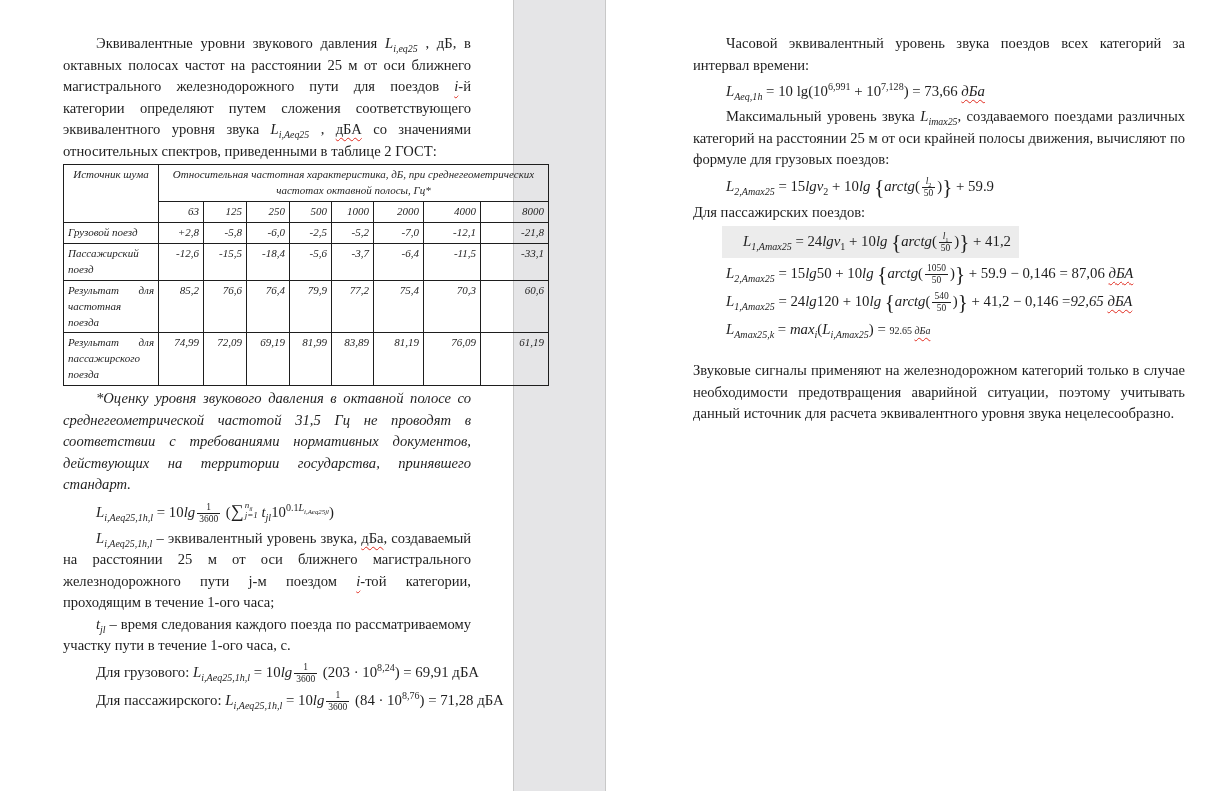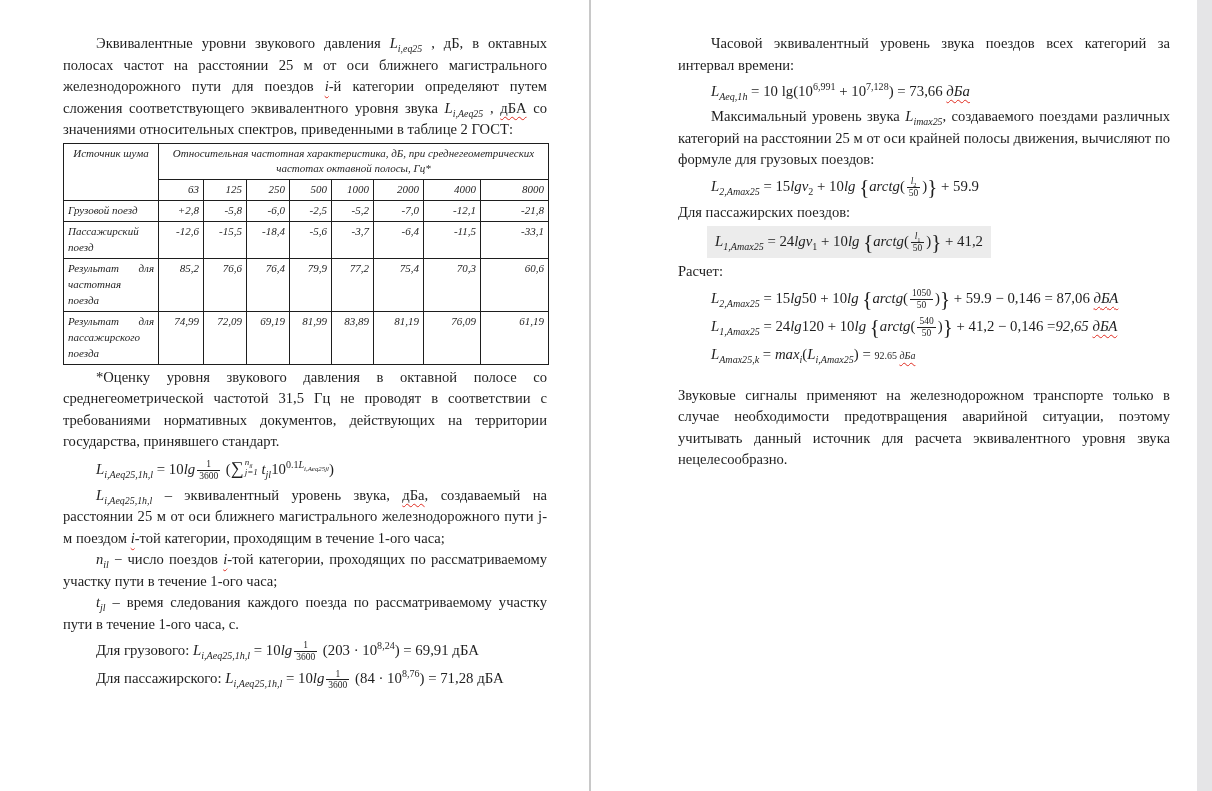--- a/index.html
+++ b/index.html
@@ -5,49 +5,49 @@
   html,body { margin:0; padding:0; }
   body {
     width:1212px; height:791px; overflow:hidden; position:relative;
     background:#e5e5e7;
     font-family:"Liberation Serif","DejaVu Serif",serif;
     color:#1e1e1e;
   }
   .page {
     position:absolute; top:0; height:791px; background:#ffffff; box-sizing:border-box;
   }
-  #page-left  { left:0;    width:590px; border-right:1px solid #c8c8c8; padding:33px 42px 0 63px; }
-  #page-right { left:590px; width:607px; border-left:1px solid #c8c8c8; padding:33px 27px 0 87px; }
+  #page-left  { left:0;    width:514px; border-right:1px solid #c8c8c8; padding:33px 42px 0 63px; }
+  #page-right { left:605px; width:607px; border-left:1px solid #c8c8c8; padding:33px 27px 0 87px; }
   #page-gap   { position:absolute; top:0; left:590px; width:15px; height:791px; background:#e5e5e7; }
 
   p.body {
     margin:0; font-size:14.6px; line-height:21.5px; text-align:justify;
   }
   .ind  { text-indent:33px; }
-  .fnote{ }
+  .fnote{ font-style:italic; }
   .it   { font-style:italic; }
   .formula {
     margin:3px 0 3px 33px; font-size:14.8px; line-height:24px; white-space:nowrap;
   }
   sub, sup { font-size:68%; line-height:0; }
   .frac {
     display:inline-block; vertical-align:middle; text-align:center;
     font-size:9.5px; line-height:1.15; margin:0 2px;
   }
   .frac .fr-n { display:block; border-bottom:1px solid #1e1e1e; padding:0 2px; }
   .frac .fr-d { display:block; padding:0 2px; }
   .sum  { display:inline-flex; align-items:center; }
   .sigma{ font-size:18px; font-style:normal; }
   .lims { display:inline-flex; flex-direction:column; font-size:9px; line-height:1.1;
           font-style:italic; vertical-align:middle; margin-left:1px; }
   .brace{ font-size:21px; vertical-align:-3px; font-style:normal; }
   .sq   { text-decoration-line:underline; text-decoration-style:wavy;
           text-decoration-color:#e02b20; text-decoration-thickness:1px;
           text-underline-offset:3px; }
-  .hl   { background:#ececec; display:inline-block; padding:3px 8px 4px 8px; margin-left:-4px; }
+  .hl   { background:#ececec; display:inline-block; padding:3px 8px 4px 21px; margin-left:-4px; }
   .small{ font-size:10px; }
   .gapline { height:14px; }
 
   table#spectrum-table {
     border-collapse:collapse; table-layout:fixed; width:485px;
     margin:2px 0 2px 0; font-size:11px; font-style:italic; line-height:1.45;
   }
   #spectrum-table td {
     border:1px solid #1e1e1e; padding:2px 4px; vertical-align:top; overflow:hidden;
   }
@@ -139,34 +139,32 @@
 
   <p class="body ind fnote">*Оценку уровня звукового давления в октавной полосе со среднегеометрической частотой 31,5 Гц не проводят в соответствии с требованиями нормативных документов, действующих на территории государства, принявшего стандарт.</p>
   <div class="formula"><span class="it">L</span><sub><span class="it">i,Aeq25,1h,l</span></sub> = 10<span class="it">lg</span><span class="frac"><span class="fr-n">1</span><span class="fr-d">3600</span></span> (<span class="sum">
         <span class="sigma">∑</span>
         <span class="lims">
           <span><span class="it">n</span><sub><span class="it">il</span></sub></span>
           <span><span class="it">j</span>=1</span>
         </span>
       </span><span class="it"> t</span><sub><span class="it">jl</span></sub>10<sup>0.1<span class="it">L</span><sub><span class="it">i,Aeq25jl</span></sub></sup>)</div>
   <p class="body ind"><span class="it">L</span><sub><span class="it">i,Aeq25,1h,l</span></sub> – эквивалентный уровень звука, <span class="sq">дБа</span>, создаваемый на расстоянии 25 м от оси ближнего магистрального железнодорожного пути j-м поездом <span class="sq"><span class="it">i</span></span>-той категории, проходящим в течение 1-ого часа;</p>
-  <p class="body ind"><span class="it">n</span><sub><span class="it">il</span></sub> − число поездов <span class="sq"><span class="it">i</span></span>-той категории, проходящих по рассматриваемому участку пути в течение 1-ого часа;</p>
   <p class="body ind"><span class="it">t</span><sub><span class="it">jl</span></sub> – время следования каждого поезда по рассматриваемому участку пути в течение 1-ого часа, с.</p>
   <div class="formula">Для грузового: <span class="it">L</span><sub><span class="it">i,Aeq25,1h,l</span></sub> = 10<span class="it">lg</span><span class="frac"><span class="fr-n">1</span><span class="fr-d">3600</span></span> (203 · 10<sup>8,24</sup>) = 69,91 дБА</div>
   <div class="formula">Для пассажирского: <span class="it">L</span><sub><span class="it">i,Aeq25,1h,l</span></sub> = 10<span class="it">lg</span><span class="frac"><span class="fr-n">1</span><span class="fr-d">3600</span></span> (84 · 10<sup>8,76</sup>) = 71,28 дБА</div>
 </div>
 
 <div id="page-gap"></div>
 
 <div class="page" id="page-right">
   <p class="body ind">Часовой эквивалентный уровень звука поездов всех категорий за интервал времени:</p>
   <div class="formula"><span class="it">L</span><sub><span class="it">Aeq,1h</span></sub> = 10 lg(10<sup>6,991</sup> + 10<sup>7,128</sup>) = 73,66 <span class="sq"><span class="it">дБа</span></span></div>
   <p class="body ind">Максимальный уровень звука <span class="it">L</span><sub><span class="it">imax25</span></sub>, создаваемого поездами различных категорий на расстоянии 25 м от оси крайней полосы движения, вычисляют по формуле для грузовых поездов:</p>
   <div class="formula"><span class="it">L</span><sub><span class="it">2,Amax25</span></sub> = 15<span class="it">lgv</span><sub>2</sub> + 10<span class="it">lg</span> <span class="brace">{</span><span class="it">arctg</span>(<span class="frac"><span class="fr-n"><span class="it">l</span><sub>2</sub></span><span class="fr-d">50</span></span>)<span class="brace">}</span> + 59.9</div>
   <p class="body">Для пассажирских поездов:</p>
   <div class="formula"><span class="hl"><span class="it">L</span><sub><span class="it">1,Amax25</span></sub> = 24<span class="it">lgv</span><sub>1</sub> + 10<span class="it">lg</span> <span class="brace">{</span><span class="it">arctg</span>(<span class="frac"><span class="fr-n"><span class="it">l</span><sub>1</sub></span><span class="fr-d">50</span></span>)<span class="brace">}</span> + 41,2</span></div>
-  <p class="body">Расчет:</p>
   <div class="formula"><span class="it">L</span><sub><span class="it">2,Amax25</span></sub> = 15<span class="it">lg</span>50 + 10<span class="it">lg</span> <span class="brace">{</span><span class="it">arctg</span>(<span class="frac"><span class="fr-n">1050</span><span class="fr-d">50</span></span>)<span class="brace">}</span> + 59.9 − 0,146 = 87,06 <span class="sq"><span class="it">дБА</span></span></div>
   <div class="formula"><span class="it">L</span><sub><span class="it">1,Amax25</span></sub> = 24<span class="it">lg</span>120 + 10<span class="it">lg</span> <span class="brace">{</span><span class="it">arctg</span>(<span class="frac"><span class="fr-n">540</span><span class="fr-d">50</span></span>)<span class="brace">}</span> + 41,2 − 0,146 =<span class="it">92,65 </span><span class="sq"><span class="it">дБА</span></span></div>
   <div class="formula"><span class="it">L</span><sub><span class="it">Amax25,k</span></sub> = <span class="it">max</span><sub><span class="it">i</span></sub>(<span class="it">L</span><sub><span class="it">i,Amax25</span></sub>) = <span class="small">92.65 </span><span class="sq"><span class="small it">дБа</span></span></div>
   <div class="gapline"></div>
-  <p class="body">Звуковые сигналы применяют на железнодорожном транспорте только в случае необходимости предотвращения аварийной ситуации, поэтому учитывать данный источник для расчета эквивалентного уровня звука нецелесообразно.</p>
+  <p class="body">Звуковые сигналы применяют на железнодорожном категорий только в случае необходимости предотвращения аварийной ситуации, поэтому учитывать данный источник для расчета эквивалентного уровня звука нецелесообразно.</p>
 </div>
 
 </body></html>

